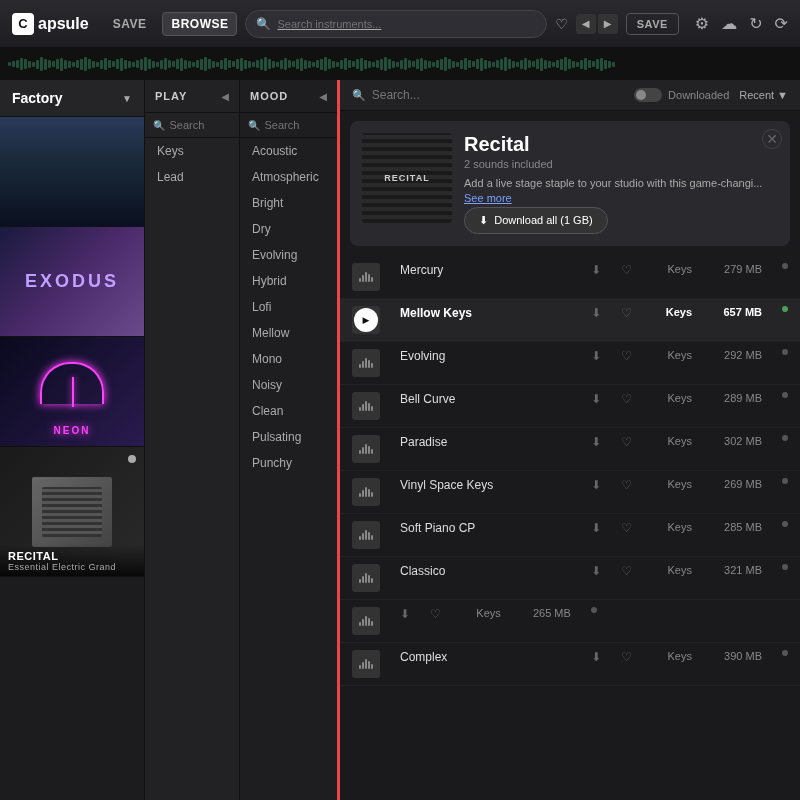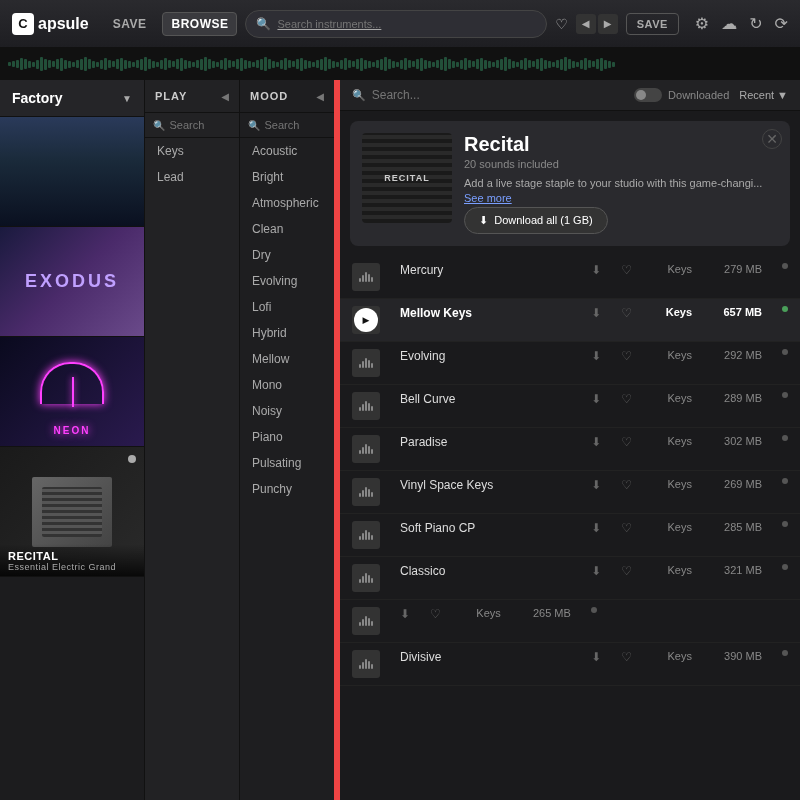--- a/index.html
+++ b/index.html
@@ -269,21 +269,21 @@
       padding: 6px 12px;
       color: #aaa;
       font-size: 12px;
       cursor: pointer;
     }
 
     
     .mood-panel {
       width: 100px;
       background: #1e1e20;
-      border-right: 6px solid #ef4444;
+      border-right: 3px solid #ef4444;
       display: flex;
       flex-direction: column;
       flex-shrink: 0;
     }
 
     
     .right-main {
       flex: 1;
       display: flex;
       flex-direction: column;
@@ -773,31 +773,30 @@
     <div class="panel-header">
       <span class="panel-title">MOOD</span>
       <span class="collapse-btn">◀</span>
     </div>
     <div class="filter-search">
       <span style="color:#666;font-size:10px;">🔍</span>
       <input type="text" placeholder="Search" style="">
     </div>
     <div id="mood-items">
         <div class="filter-item">Acoustic</div>
+        <div class="filter-item">Atmospheric</div>
         <div class="filter-item">Bright</div>
-        <div class="filter-item">Atmospheric</div>
-        <div class="filter-item">Clean</div>
         <div class="filter-item">Dry</div>
         <div class="filter-item">Evolving</div>
+        <div class="filter-item">Hybrid</div>
         <div class="filter-item">Lofi</div>
-        <div class="filter-item">Hybrid</div>
         <div class="filter-item">Mellow</div>
         <div class="filter-item">Mono</div>
         <div class="filter-item">Noisy</div>
-        <div class="filter-item">Piano</div>
+        <div class="filter-item">Clean</div>
         <div class="filter-item">Pulsating</div>
         <div class="filter-item">Punchy</div>
       </div>
   </div>
 
   <div class="right-main">
 
     <div class="detail-header">
       <div class="detail-search">
         <span style="color:#666;font-size:11px;">🔍</span>
@@ -816,21 +815,21 @@
     </div>
 
     <div class="recital-card">
       <div class="recital-thumb">
         <div class="recital-thumb-inner">
           <span style="color:#ccc;font-size:9px;letter-spacing:1px;font-weight:700;">RECITAL</span>
         </div>
       </div>
       <div class="recital-info">
         <div class="recital-title">Recital</div>
-        <div class="recital-subtitle">20 sounds included</div>
+        <div class="recital-subtitle">2 sounds included</div>
         <div class="recital-desc">
           <span>Add a live stage staple to your studio with this game-changi...</span>
           <span class="see-more">See more</span>
         </div>
         <button class="download-all-btn">
           <span>⬇</span>
           <span>Download all (1 GB)</span>
         </button>
       </div>
       <div class="close-card">✕</div>
@@ -986,21 +985,21 @@
         <div class="track-row">
       <div class="track-thumb">
         <div class="track-wave-icon">
               <div class="wave-bar-sm" style="height:4px"></div>
               <div class="wave-bar-sm" style="height:7px"></div>
               <div class="wave-bar-sm" style="height:10px"></div>
               <div class="wave-bar-sm" style="height:8px"></div>
               <div class="wave-bar-sm" style="height:5px"></div>
             </div>
       </div>
-      <span class="track-name">Divisive</span>
+      <span class="track-name">Complex</span>
       <span class="track-dl-icon">⬇</span>
       <span class="track-heart">♡</span>
       <span class="track-category">Keys</span>
       <span class="track-size">390 MB</span>
       <div class="track-dot"></div>
     </div>
       </div>
   </div>
 </div>
 

